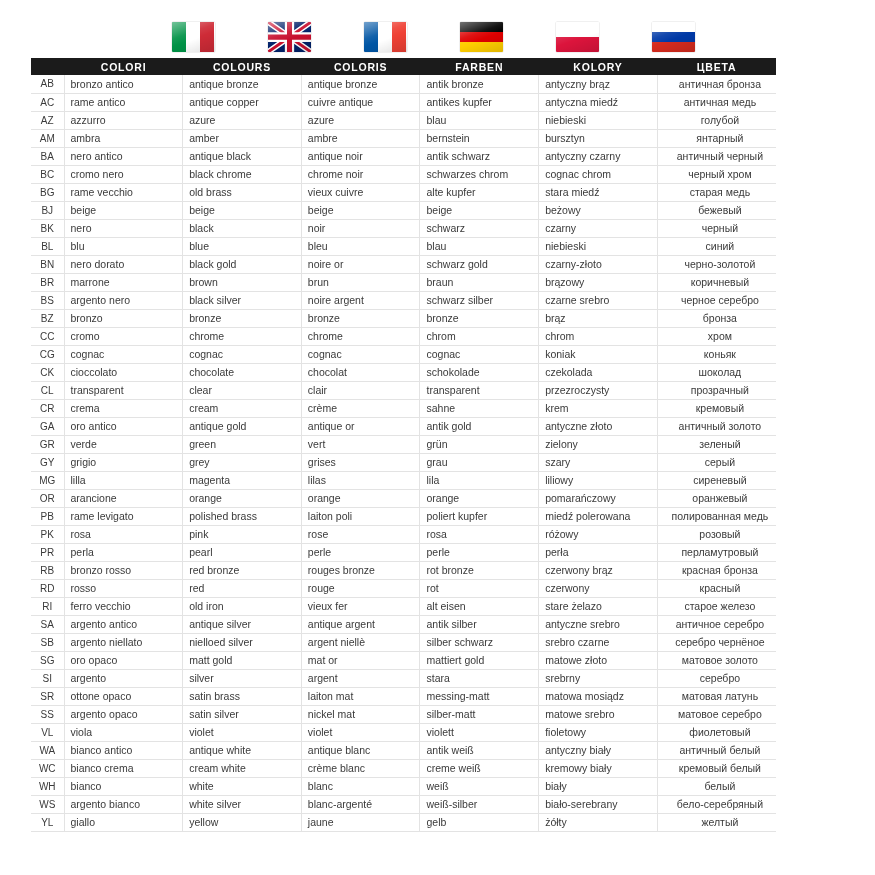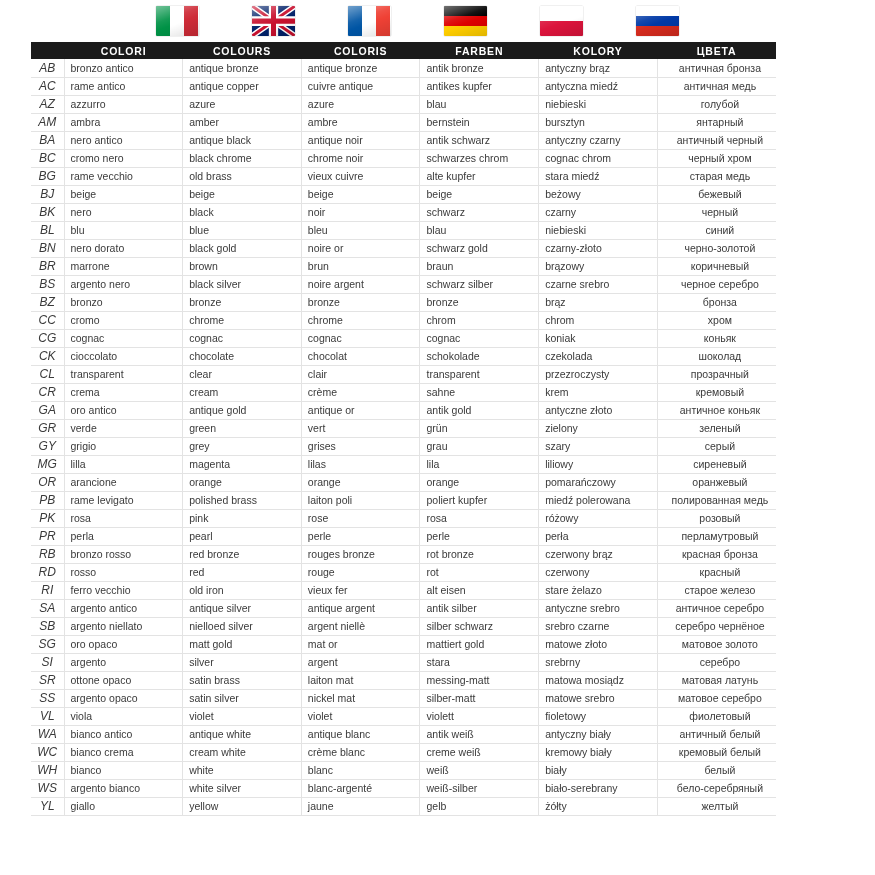--- a/index.html
+++ b/index.html
@@ -8,21 +8,21 @@
     padding: 0;
     width: 875px;
     height: 875px;
     background: #ffffff;
     font-family: "Liberation Sans", sans-serif;
   }
   .page {
     width: 807px;
     height: 875px;
     position: relative;
-    padding: 0;
+    padding: 16px;
     overflow: hidden;
   }
   
   .flag-row {
     display: flex;
     width: 875px;
     height: 42px;
     align-items: center;
     padding-left: 129px;
   }
@@ -79,23 +79,22 @@
     border-bottom: 1px solid #e3e3e3;
     border-right: 1px solid #e3e3e3;
     vertical-align: middle;
     white-space: nowrap;
     overflow: hidden;
   }
   table.colors td.code {
     text-align: center;
     padding: 0;
     color: #3a3a3a;
-    font-size: 12px;
+    font-size: 10px;
     border-right: 1px solid #e3e3e3;
-    font-style: italic;
   }
   table.colors tr td:last-child { border-right: none; text-align: center; }
   table.colors tbody tr:first-child td { border-top: none; }
   col.c-code { width: 33px; }
   col.c-lang { width: 118.6px; }
   .hdr-row th:first-child { border-right: 1px solid #1b1b1b; }
 </style>
 </head>
 <body>
 
@@ -349,21 +348,21 @@
             <td>krem</td>
             <td>кремовый</td>
           </tr>
           <tr>
             <td class="code">GA</td>
             <td>oro antico</td>
             <td>antique gold</td>
             <td>antique or</td>
             <td>antik gold</td>
             <td>antyczne złoto</td>
-            <td>античное коньяк</td>
+            <td>античный золото</td>
           </tr>
           <tr>
             <td class="code">GR</td>
             <td>verde</td>
             <td>green</td>
             <td>vert</td>
             <td>grün</td>
             <td>zielony</td>
             <td>зеленый</td>
           </tr>

